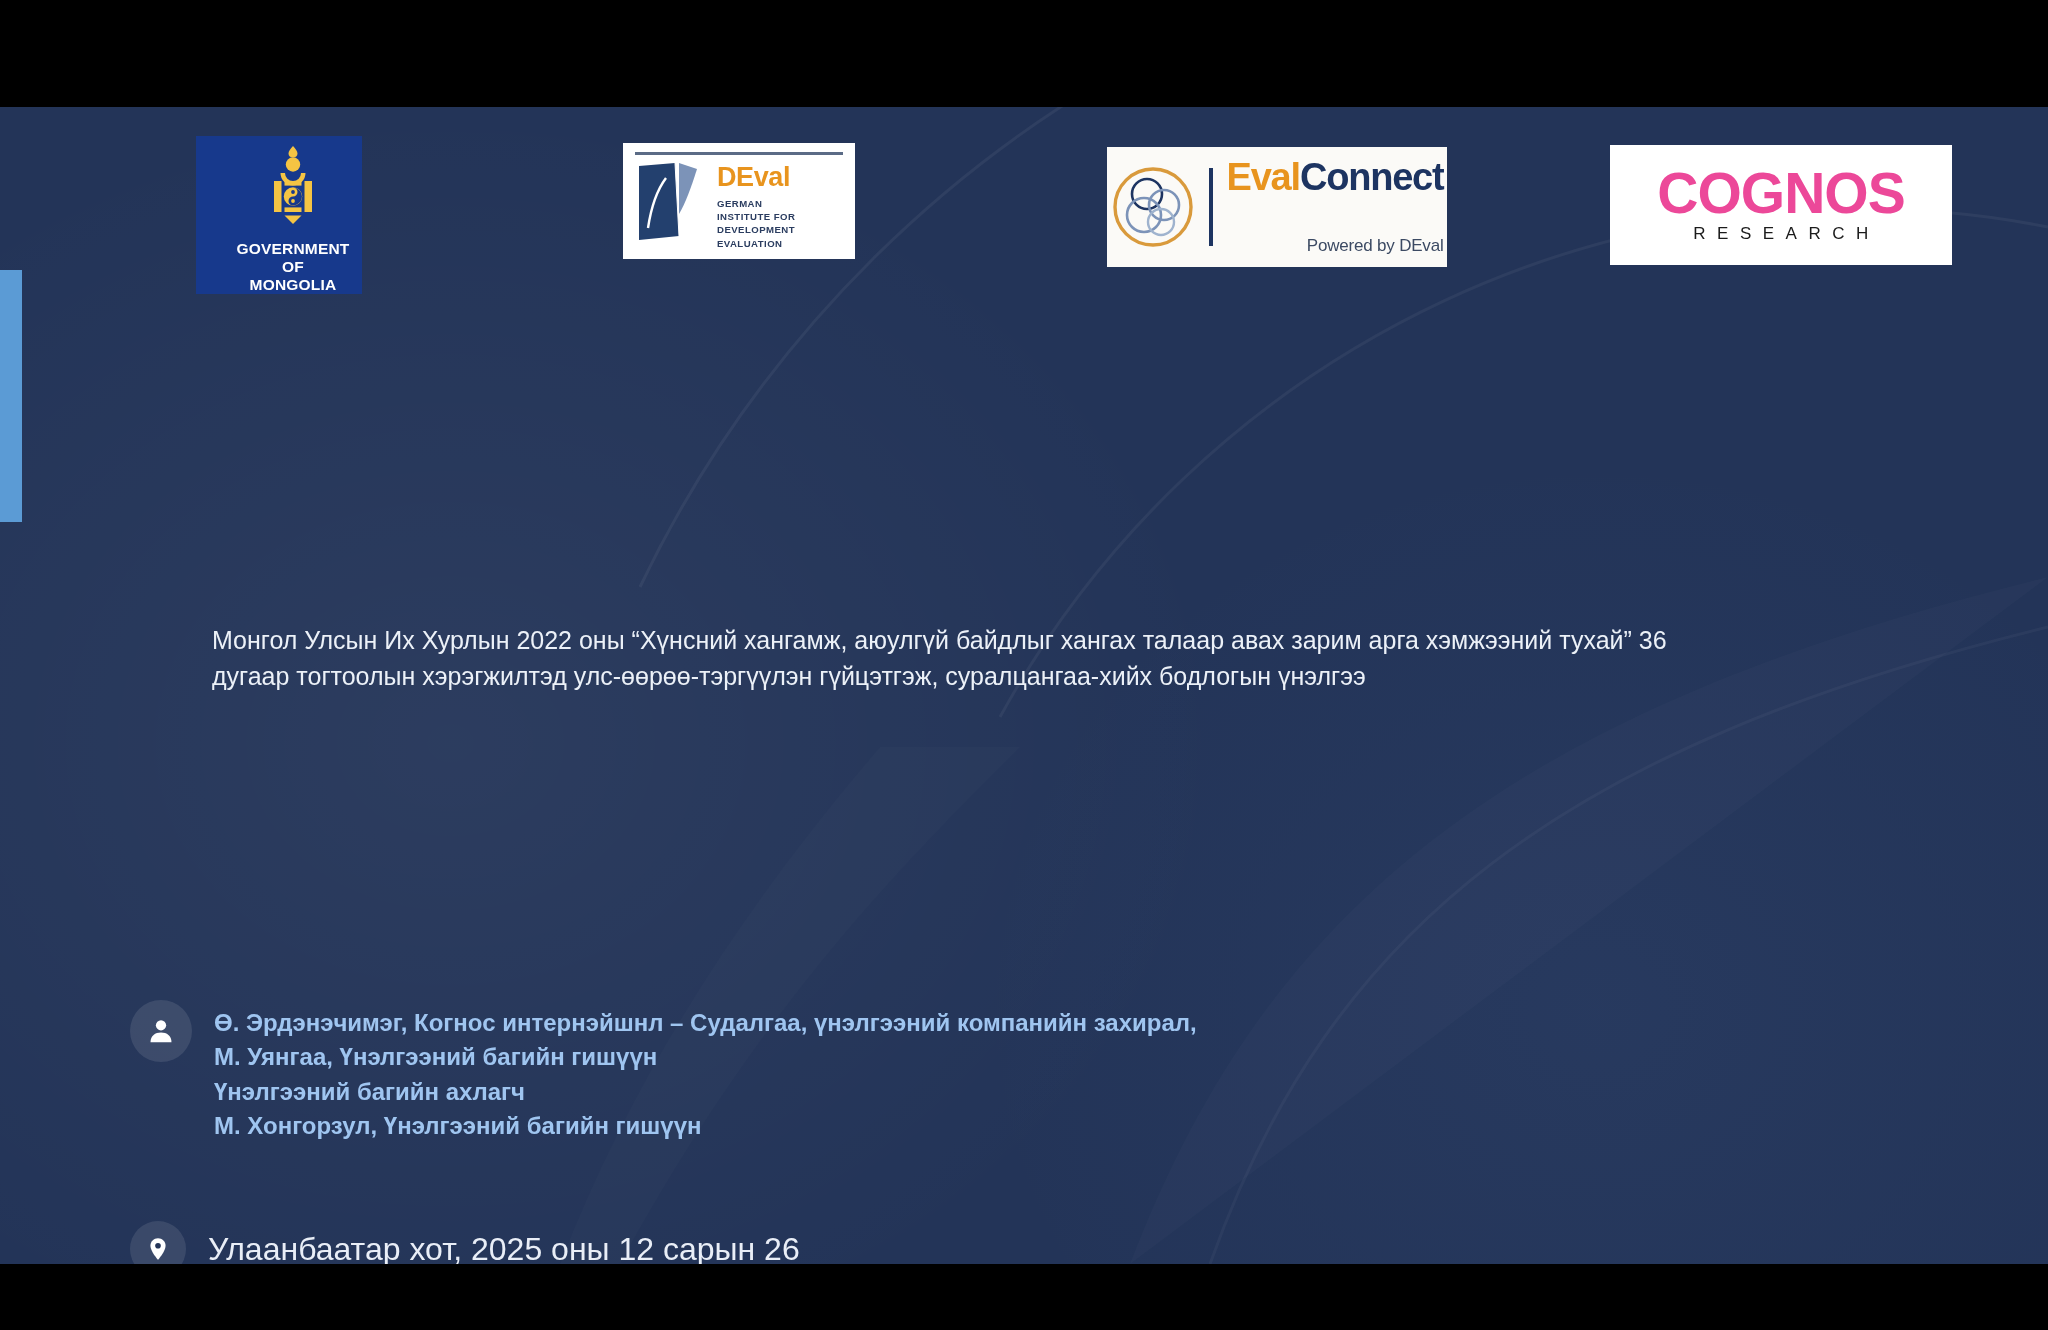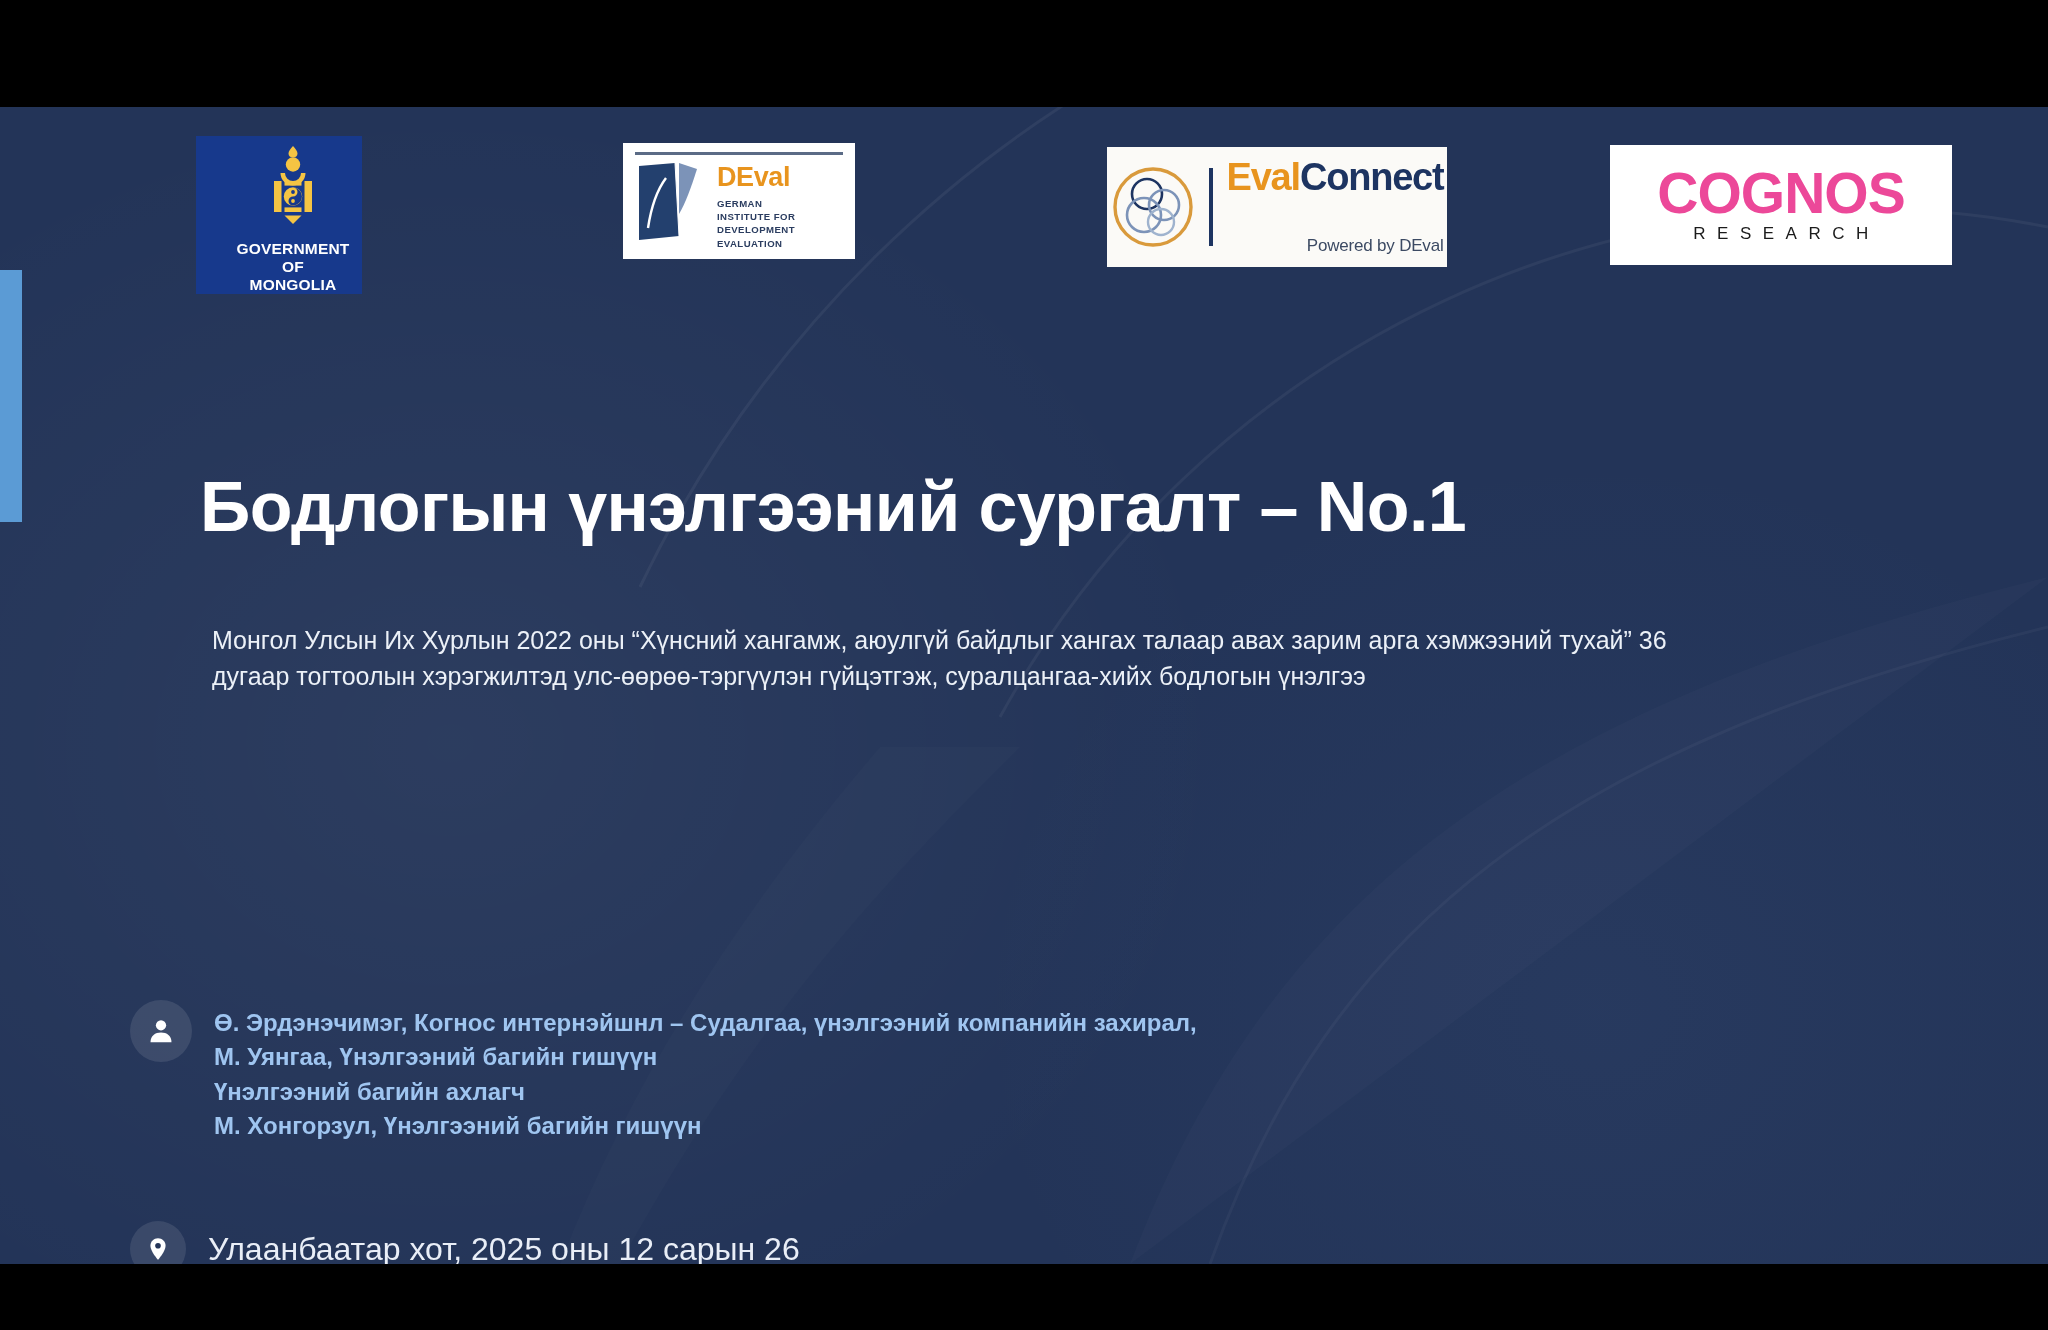--- a/index.html
+++ b/index.html
@@ -346,21 +346,20 @@
         </div>
       </div>
 
       <div class="logo logo-cognos">
         <div class="cognos-name">COGNOS</div>
         <div class="cognos-sub">RESEARCH</div>
       </div>
 
     </div>
 
-    <h1 class="slide-title">Бодлогын үнэлгээний сургалт – No.1</h1>
 
     <p class="slide-subtitle">Монгол Улсын Их Хурлын 2022 оны “Хүнсний хангамж, аюулгүй байдлыг хангах талаар авах зарим арга хэмжээний тухай” 36 дугаар тогтоолын хэрэгжилтэд улс-өөрөө-тэргүүлэн гүйцэтгэж, суралцангаа-хийх бодлогын үнэлгээ</p>
 
     <div class="meta-row meta-authors">
       <span class="meta-icon">
         <svg width="30" height="30" viewBox="0 0 24 24" fill="#ffffff">
           <circle cx="12" cy="7.4" r="4.1"></circle>
           <path d="M3.6 21 C3.6 15.8 7.4 13.2 12 13.2 C16.6 13.2 20.4 15.8 20.4 21 Z"></path>
         </svg>
       </span>

